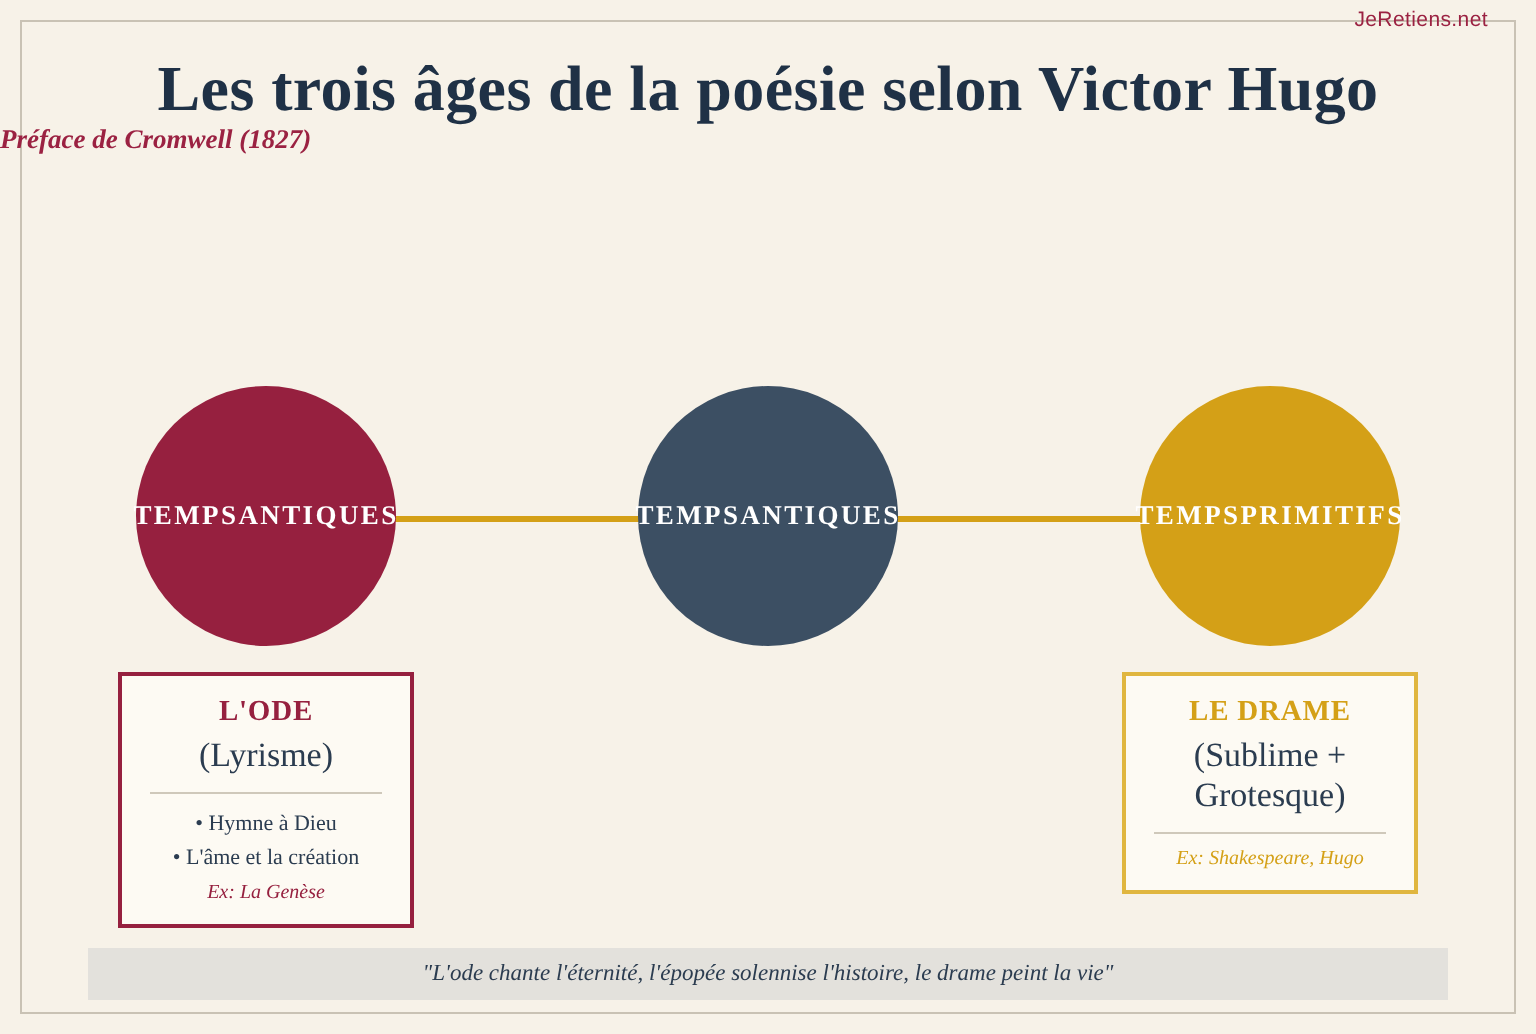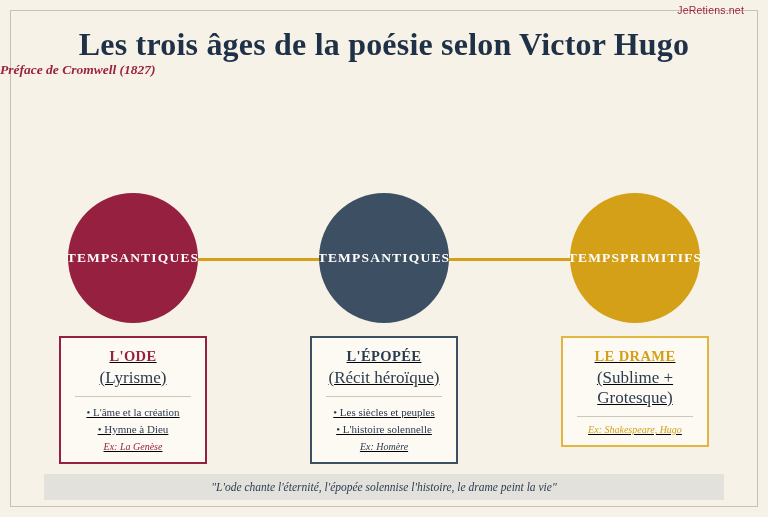--- a/index.html
+++ b/index.html
@@ -98,21 +98,20 @@
 
   .card {
     position: absolute;
     top: 336px;
     width: 148px;
     background: #fdfaf3;
     border: 2px solid #96203f;
     box-sizing: border-box;
     padding: 10px 8px 10px 8px;
     text-align: center;
-    text-decoration: underline;
   }
   #card-1 { left: 59px;  border-color: #96203f; }
   #card-2 { left: 310px; border-color: #3c4f63; }
   #card-3 { left: 561px; border-color: #e0b63f; }
 
   .card-title {
     font-family: "Liberation Serif", serif;
     font-weight: bold;
     font-size: 14.5px;
     letter-spacing: 0.4px;
@@ -193,36 +192,26 @@
   <div class="circle" id="circle-3">
     <span>TEMPS</span>
     <span>PRIMITIFS</span>
   </div>
 
   <div class="card" id="card-1">
     <div class="card-title">L'ODE</div>
     <div class="card-sub">(Lyrisme)</div>
     <div class="rule"></div>
     <div class="bullets">
+      <div>• Hymne à Dieu</div>
       <div>• L'âme et la création</div>
-      <div>• Hymne à Dieu</div>
     </div>
     <div class="ex">Ex: La Genèse</div>
   </div>
 
-  <div class="card" id="card-2">
-    <div class="card-title">L'ÉPOPÉE</div>
-    <div class="card-sub">(Récit héroïque)</div>
-    <div class="rule"></div>
-    <div class="bullets">
-      <div>• Les siècles et peuples</div>
-      <div>• L'histoire solennelle</div>
-    </div>
-    <div class="ex">Ex: Homère</div>
-  </div>
 
   <div class="card" id="card-3">
     <div class="card-title">LE DRAME</div>
     <div class="card-sub">(Sublime + Grotesque)</div>
     <div class="rule"></div>
     <div class="ex">Ex: Shakespeare, Hugo</div>
   </div>
 
   <div class="footer">
     <div class="footer-text">"L'ode chante l'éternité, l'épopée solennise l'histoire, le drame peint la vie"</div>

